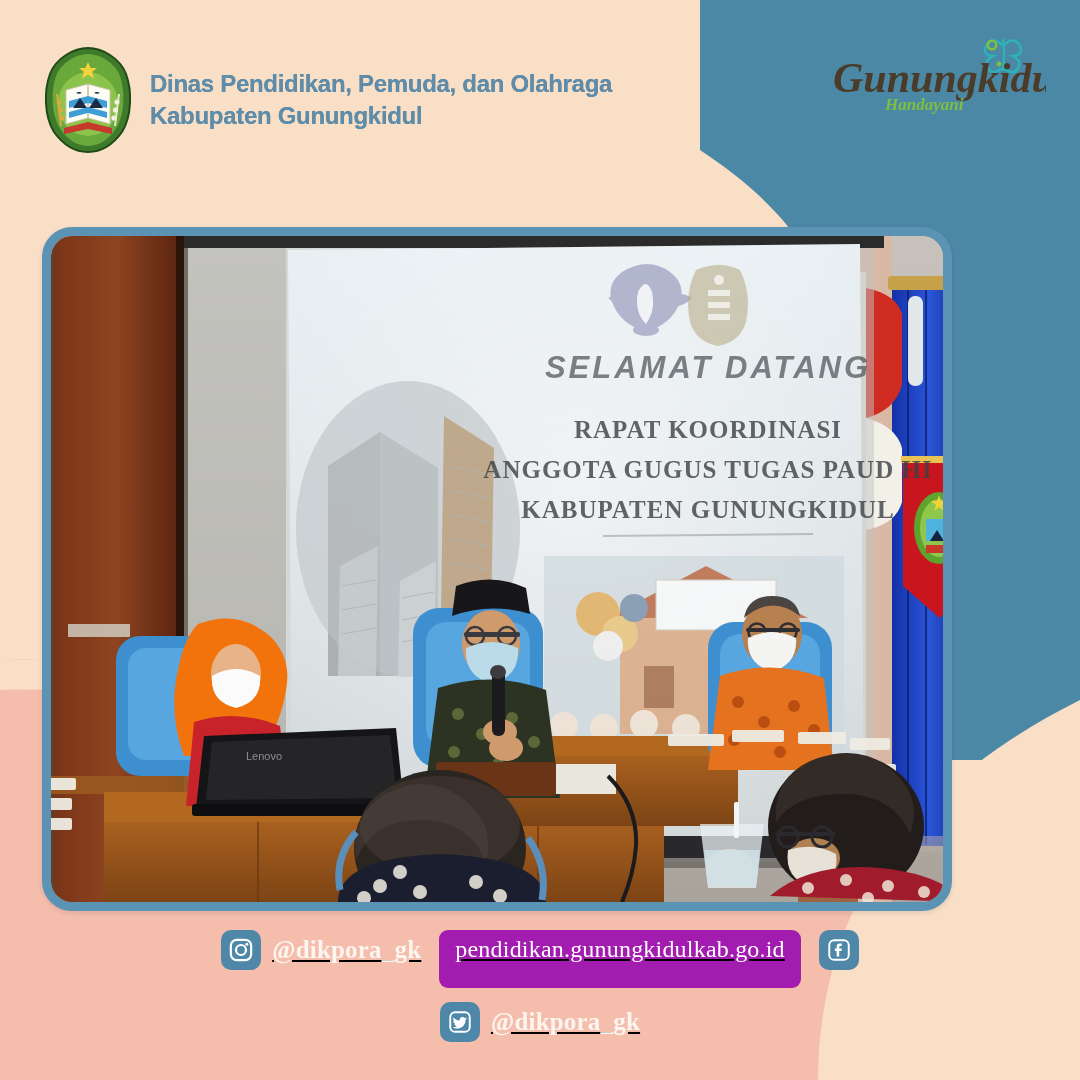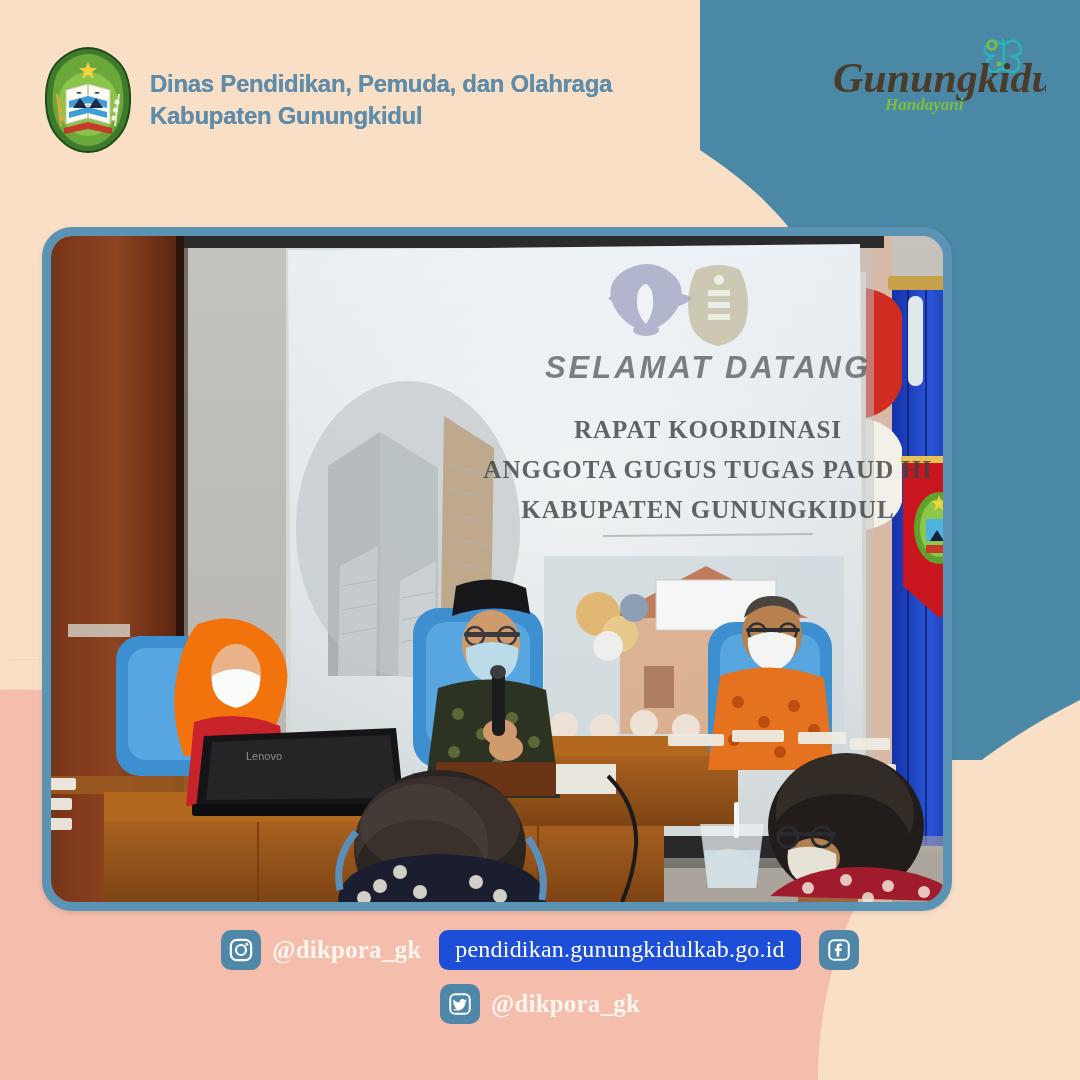--- a/index.html
+++ b/index.html
@@ -62,43 +62,43 @@
 
   
   .footer {
     position:absolute;
     left:0; bottom:0; width:1080px; height:160px;
     z-index:7;
     display:flex; flex-direction:column;
     align-items:center; justify-content:flex-start;
     padding-top:10px;
   }
-  .f-row { display:flex; align-items:flex-start; justify-content:center; gap:18px; }
+  .f-row { display:flex; align-items:flex-start; justify-content:center; gap:18px;text-decoration:underline; }
   .f-row.r2 { margin-top:14px; }
   .f-item { display:flex; align-items:center; gap:11px; }
   .sq-icon {
     width:40px; height:40px; border-radius:10px;
     background:#4e87a8;
     display:flex; align-items:center; justify-content:center;
     flex:0 0 auto;
   }
   .f-label {
     color:#fdf5f0;
     font-family:"Liberation Serif", serif;
     font-weight:bold;
     font-size:25px;
     letter-spacing:0.2px;
   }
   .f-label.small {
     font-size:21px;
   }
   .url-pill {
-    background:#1d4ed8;
+    background:#a21caf;
     border-radius:9px;
-    padding:7px 16px 9px 16px;
+    padding:7px 16px 27px 16px;
     color:#ffffff;
     font-family:"Liberation Serif", serif;
     font-size:24px;
     font-weight:normal;
     letter-spacing:0.2px;
     line-height:1;
   }
 </style>
 </head>
 <body>

